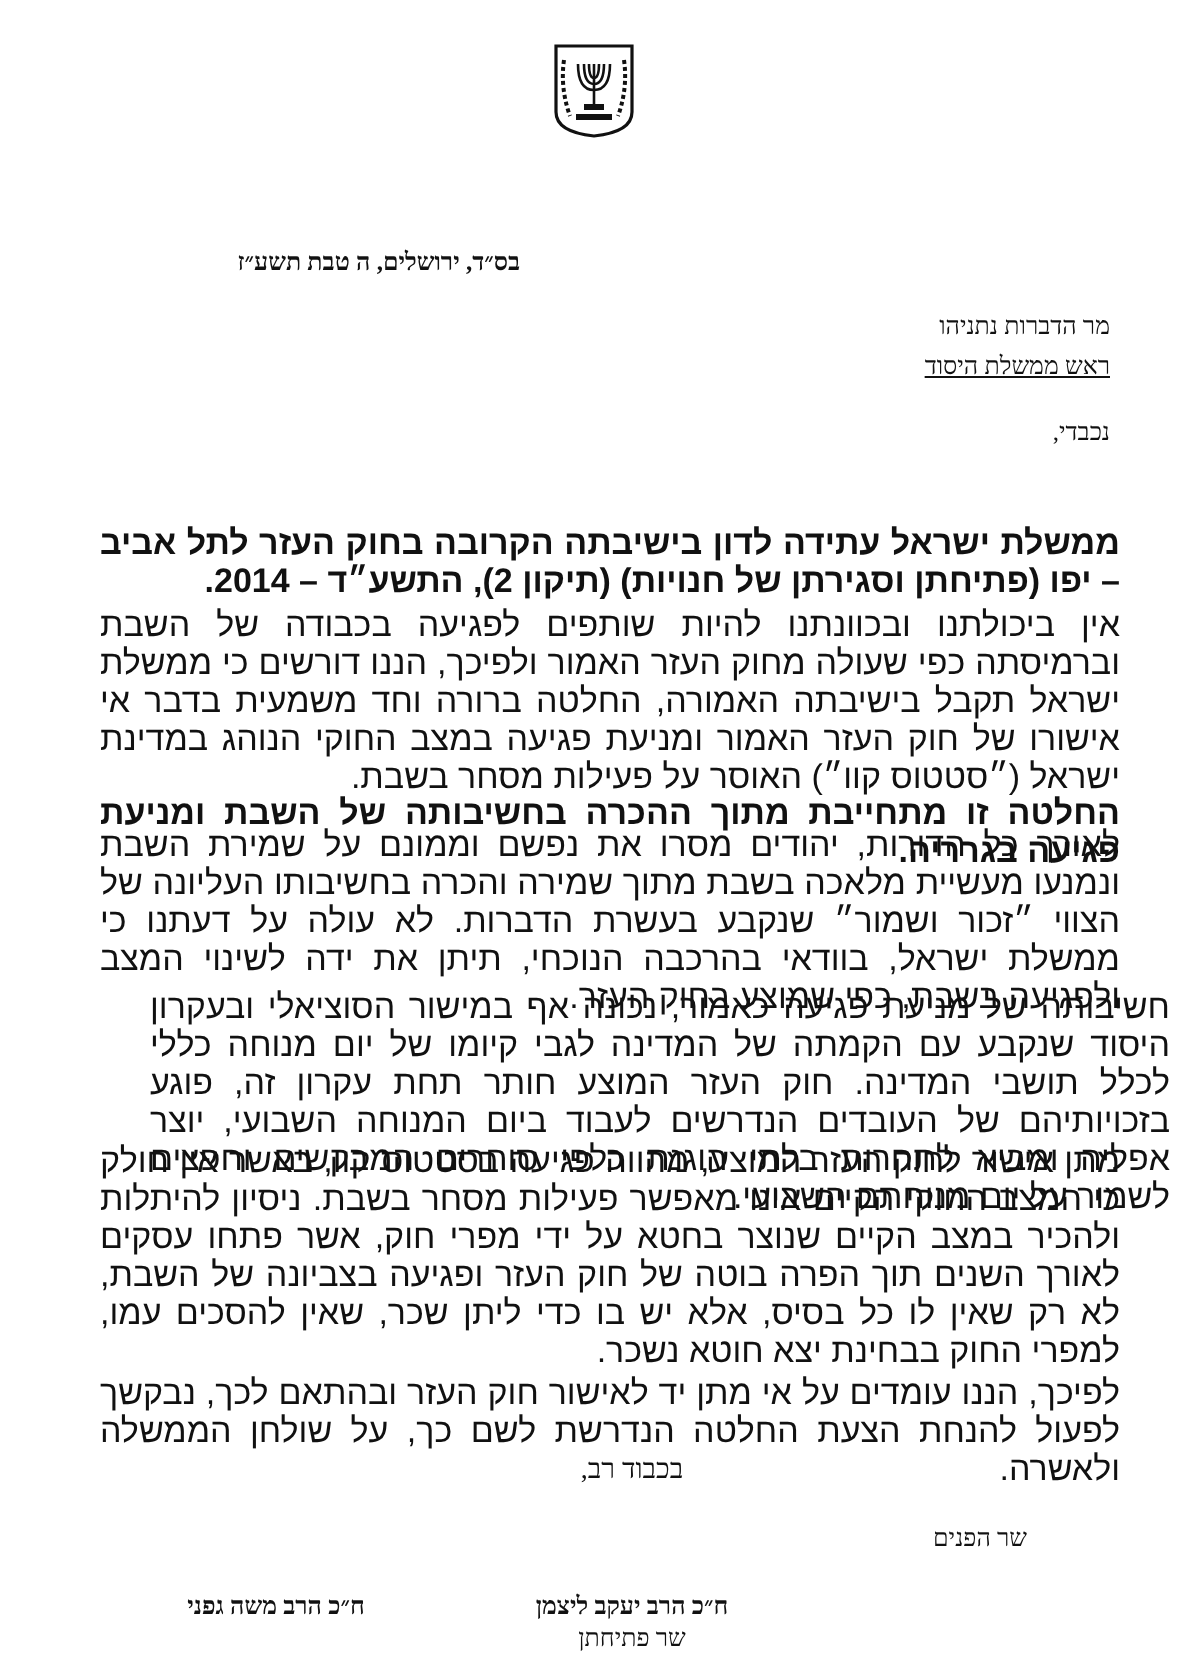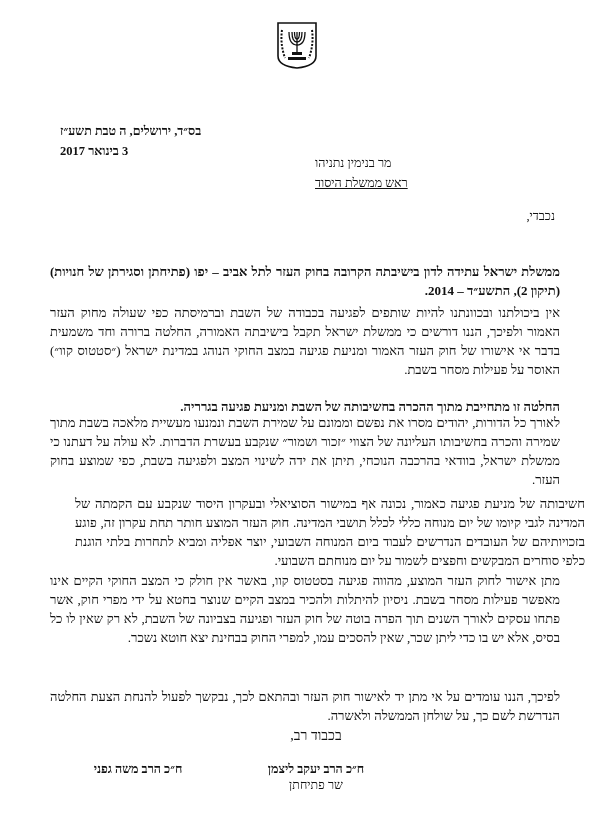--- a/index.html
+++ b/index.html
@@ -1,34 +1,34 @@
 <!DOCTYPE html>
 <html><head>
   <meta charset="utf-8">
   <style>
     html, body { margin: 0; padding: 0; background: #ffffff; }
     body {
       width: 600px; height: 830px; position: relative; overflow: hidden;
       font-family: "DejaVu Sans", sans-serif; color: #111;
     }
     .emblem { position: absolute; left: 274px; top: 20px; width: 46px; height: 50px; }
-    .abs { position: absolute; direction: rtl; text-align: left; }
+    .abs { position: absolute; direction: rtl; text-align: right; }
     .date { left: 60px; top: 121px; width: 200px; font-size: 12.5px; font-weight: bold; line-height: 20px; font-family: "Liberation Serif", serif; }
     .addr { right: 45px; top: 153px; width: 240px; font-size: 12.5px; line-height: 20px; font-family: "Liberation Serif", serif; }
     .addr .u { text-decoration: underline; }
     .greet { right: 45px; top: 209px; font-size: 12.5px; font-family: "Liberation Serif", serif; margin-left: 18px; }
     .para {
-      left: 50px; width: 510px; font-size: 13px; line-height: 19px;
-      font-family: Liberation Serif, serif; text-align: justify; text-align-last: right;
+      left: 50px; width: 510px; font-size: 17px; line-height: 19px;
+      font-family: Liberation Sans, sans-serif; text-align: justify; text-align-last: right;
     }
     .para p { margin: 0; }
     .bold { font-weight: bold; }
     .closing { left: 0; width: 600px; top: 728px; text-align: center; font-size: 14px; font-family: "Liberation Serif", serif; padding-left: 16px; }
     .sig { top: 761px; width: 160px; text-align: center; font-size: 12.5px; line-height: 16px; font-family: "Liberation Serif", serif; }
-    .sig .name { font-weight: bold; }
+    .sig .name { font-weight: bold; margin-top: 34px; }
   </style>
 </head>
 <body>
 
 <div class="emblem">
   <svg width="46" height="50" viewBox="0 0 46 50">
     <path d="M4 3 H42 V36 Q42 46 23 48 Q4 46 4 36 Z" fill="none" stroke="#111" stroke-width="1.6"></path>
     <path d="M8 10 Q6 24 11 38" fill="none" stroke="#111" stroke-width="2" stroke-dasharray="2 1.5"></path>
     <path d="M38 10 Q40 24 35 38" fill="none" stroke="#111" stroke-width="2" stroke-dasharray="2 1.5"></path>
     <g stroke="#111" stroke-width="1.3" fill="none">
@@ -37,25 +37,24 @@
       <path d="M18 12 Q18 22 23 22 Q28 22 28 12"></path>
       <path d="M20.5 12 Q20.5 19 23 19 Q25.5 19 25.5 12"></path>
     </g>
     <rect x="18" y="32" width="10" height="3" fill="#111"></rect>
     <rect x="14" y="37" width="18" height="3" fill="#111"></rect>
   </svg>
 </div>
 
 <div class="abs date">
   <div>בס״ד, ירושלים, ה טבת תשע״ז</div>
-  <div>3 בינואר 2017</div>
 </div>
 
 <div class="abs addr">
-  <div>מר בנימין נתניהו</div>
+  <div>מר הדברות נתניהו</div>
   <div class="u">ראש ממשלת היסוד</div>
 </div>
 
 <div class="abs greet">נכבדי,</div>
 
 <div class="abs para" style="top:262px;">
   <p class="bold">ממשלת ישראל עתידה לדון בישיבתה הקרובה בחוק העזר לתל אביב – יפו (פתיחתן וסגירתן של חנויות) (תיקון 2), התשע״ד – 2014.</p>
 </div>
 
 <div class="abs para" style="top:303px;">
@@ -78,20 +77,21 @@
   <p>מתן אישור לחוק העזר המוצע, מהווה פגיעה בסטטוס קוו, באשר אין חולק כי המצב החוקי הקיים אינו מאפשר פעילות מסחר בשבת. ניסיון להיתלות ולהכיר במצב הקיים שנוצר בחטא  על ידי מפרי חוק, אשר פתחו עסקים לאורך השנים תוך הפרה בוטה של חוק העזר ופגיעה בצביונה של השבת, לא רק שאין לו כל בסיס, אלא יש בו כדי ליתן שכר, שאין להסכים עמו, למפרי החוק  בבחינת יצא חוטא נשכר.</p>
 </div>
 
 <div class="abs para" style="top:667px;margin-top:20px;">
   <p>לפיכך, הננו עומדים על אי מתן יד לאישור חוק העזר ובהתאם לכך, נבקשך לפעול להנחת הצעת החלטה הנדרשת לשם כך, על שולחן הממשלה ולאשרה.</p>
 </div>
 
 <div class="abs closing">בכבוד רב,</div>
 
 <div class="abs sig" style="left:410px;">
+  <div>שר הפנים</div>
 </div>
 <div class="abs sig" style="left:236px;">
   <div class="name">ח״כ הרב יעקב ליצמן</div>
   <div>שר פתיחתן</div>
 </div>
 <div class="abs sig" style="left:58px;">
   <div class="name">ח״כ הרב משה גפני</div>
 </div>
 
 </body></html>

